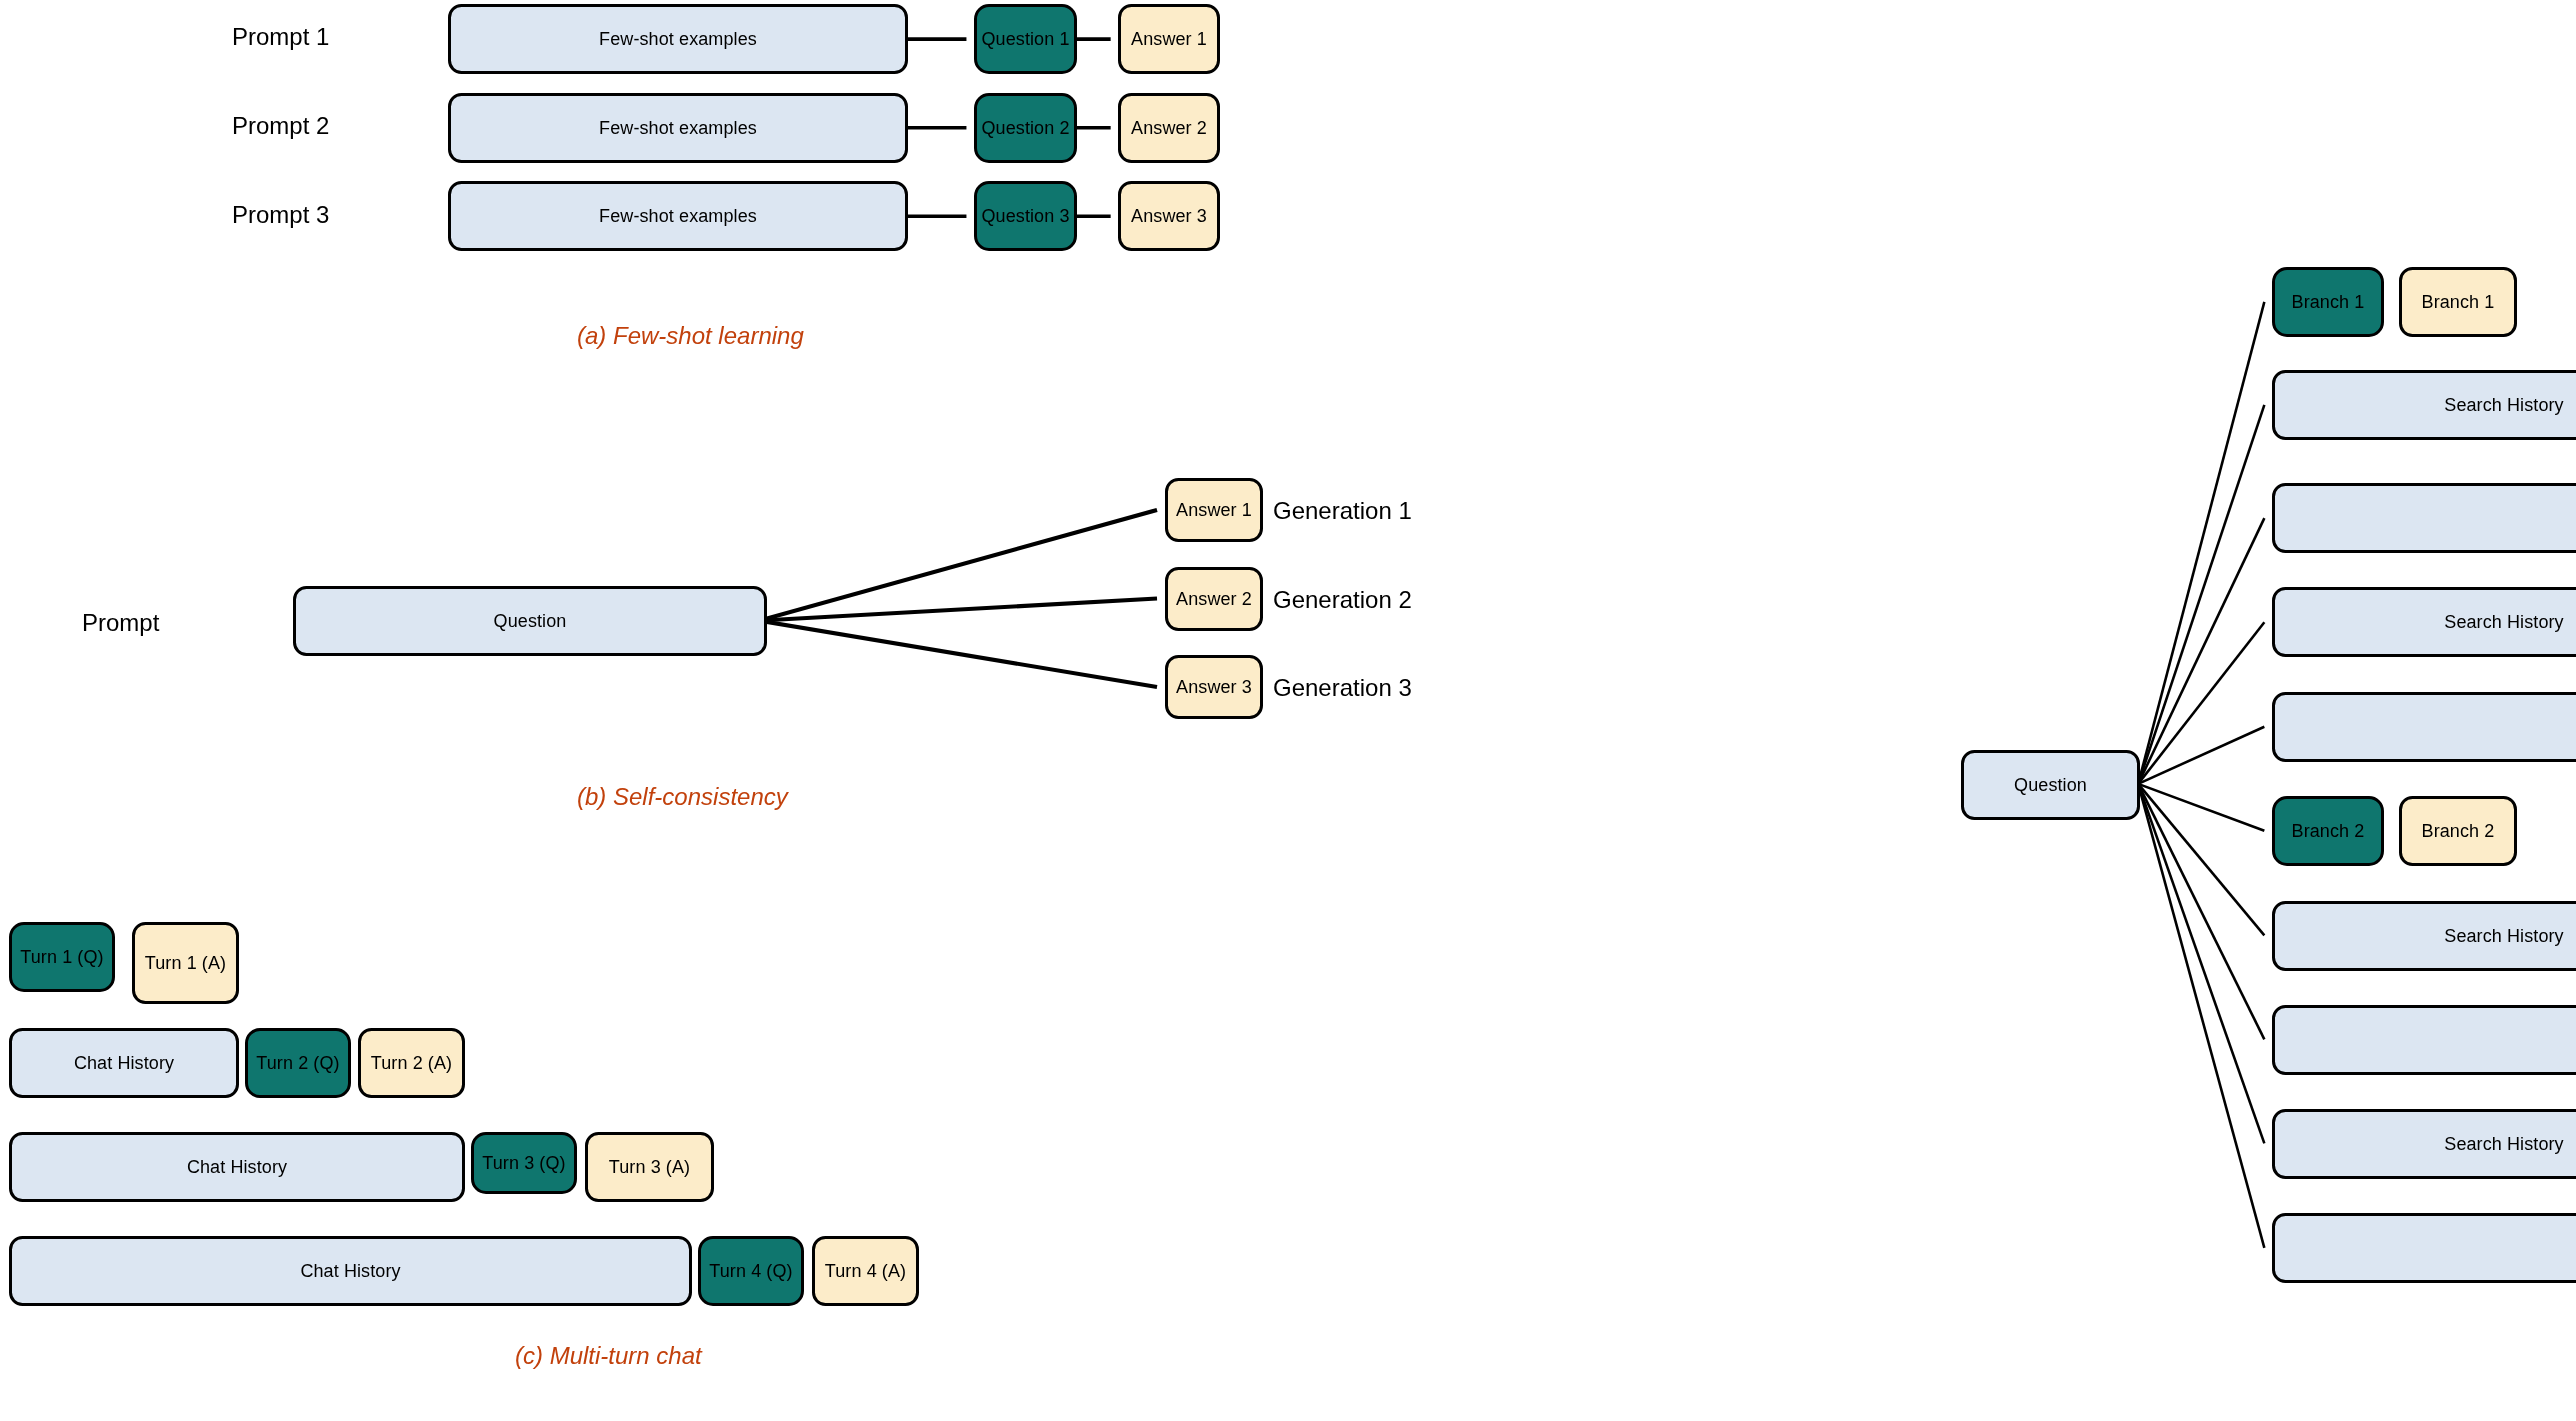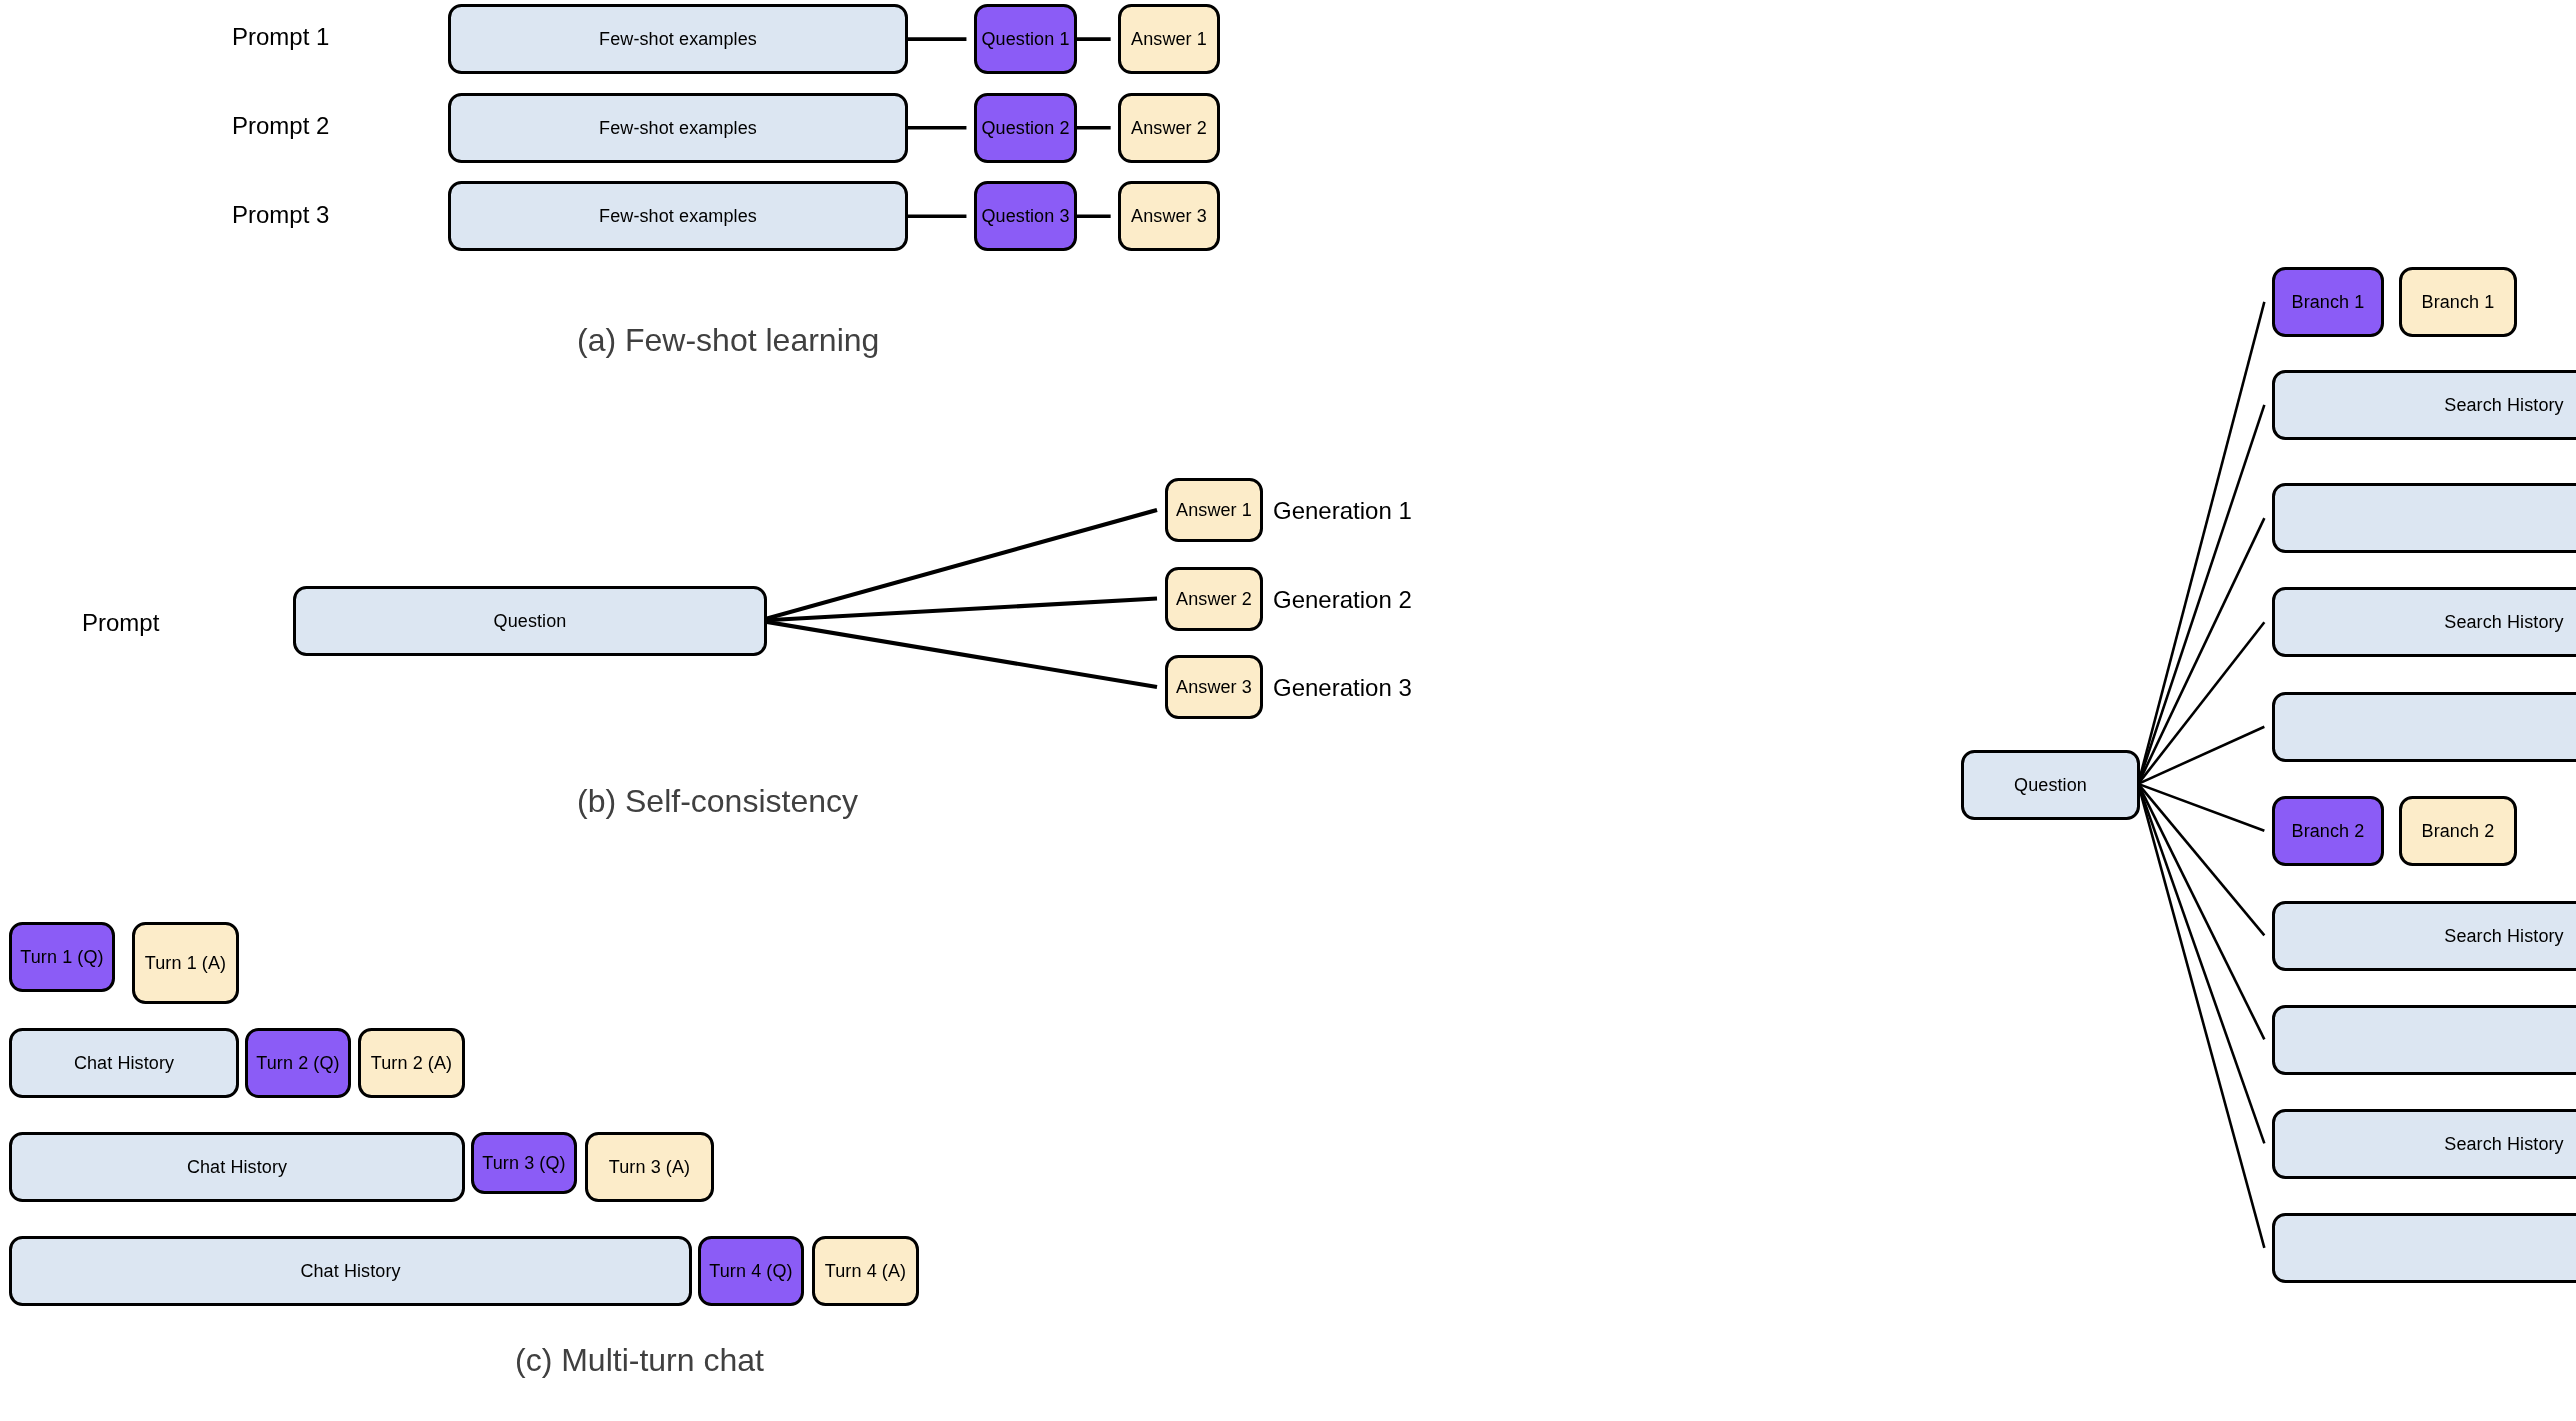--- a/index.html
+++ b/index.html
@@ -19,36 +19,37 @@
     text-align:center;
     color:#000000;
     font-size:18px;
     line-height:1.05;
     letter-spacing:0.1px;
     z-index:4;
     white-space:nowrap;
     margin-left:8px;
   }
   .node.blue{background:#dce6f2;}
-  .node.green{background:#8b5cf6;}
+  .node.green{background:#0f766e;border-radius:15px;}
   .node.yellow{background:#fcecc9;}
   .plain{
     position:absolute;
     color:#000000;
     font-size:24px;
     white-space:nowrap;
     z-index:4;
   }
   .caption{
     position:absolute;
-    color:#404040;
-    font-size:32px;
+    color:#c2410c;
+    font-size:24px;
     white-space:nowrap;
     text-align:center;
     z-index:4;
+    font-style:italic;
   }
   svg.edges{
     position:absolute;left:0;top:0;
     width:3717px;height:1421px;
     z-index:1;pointer-events:none;
   }
 </style>
 </head>
 <body>
 

